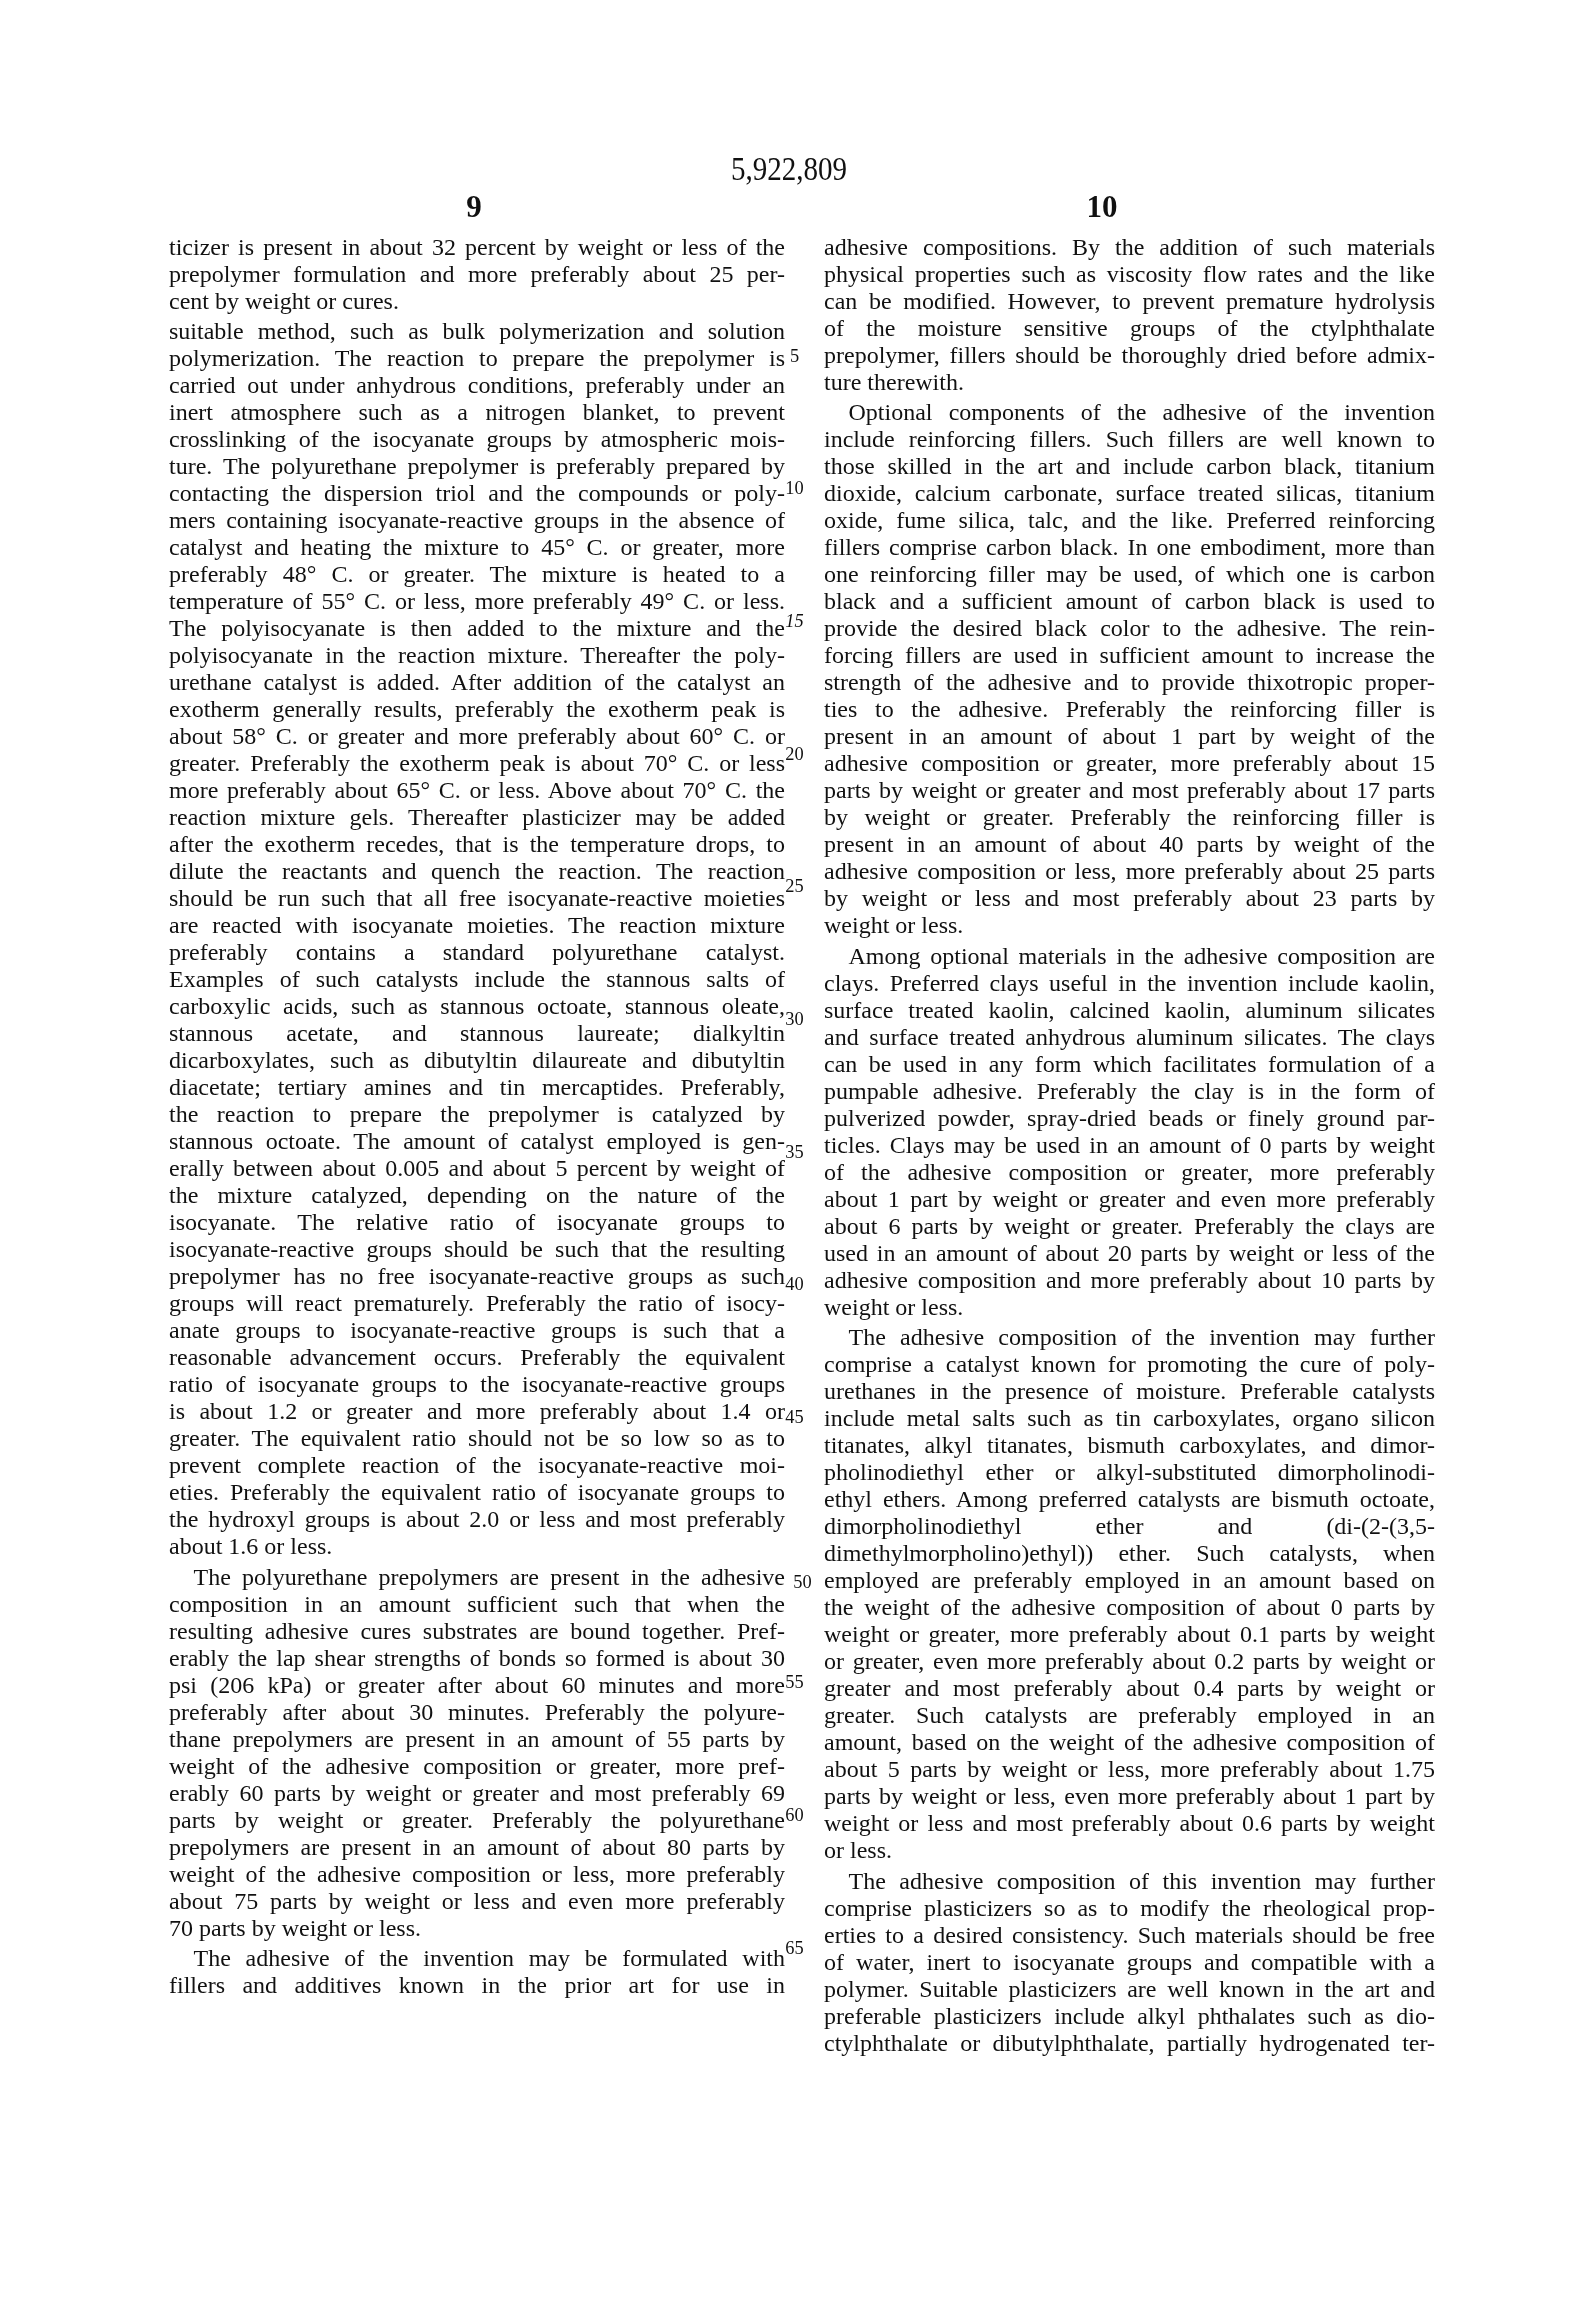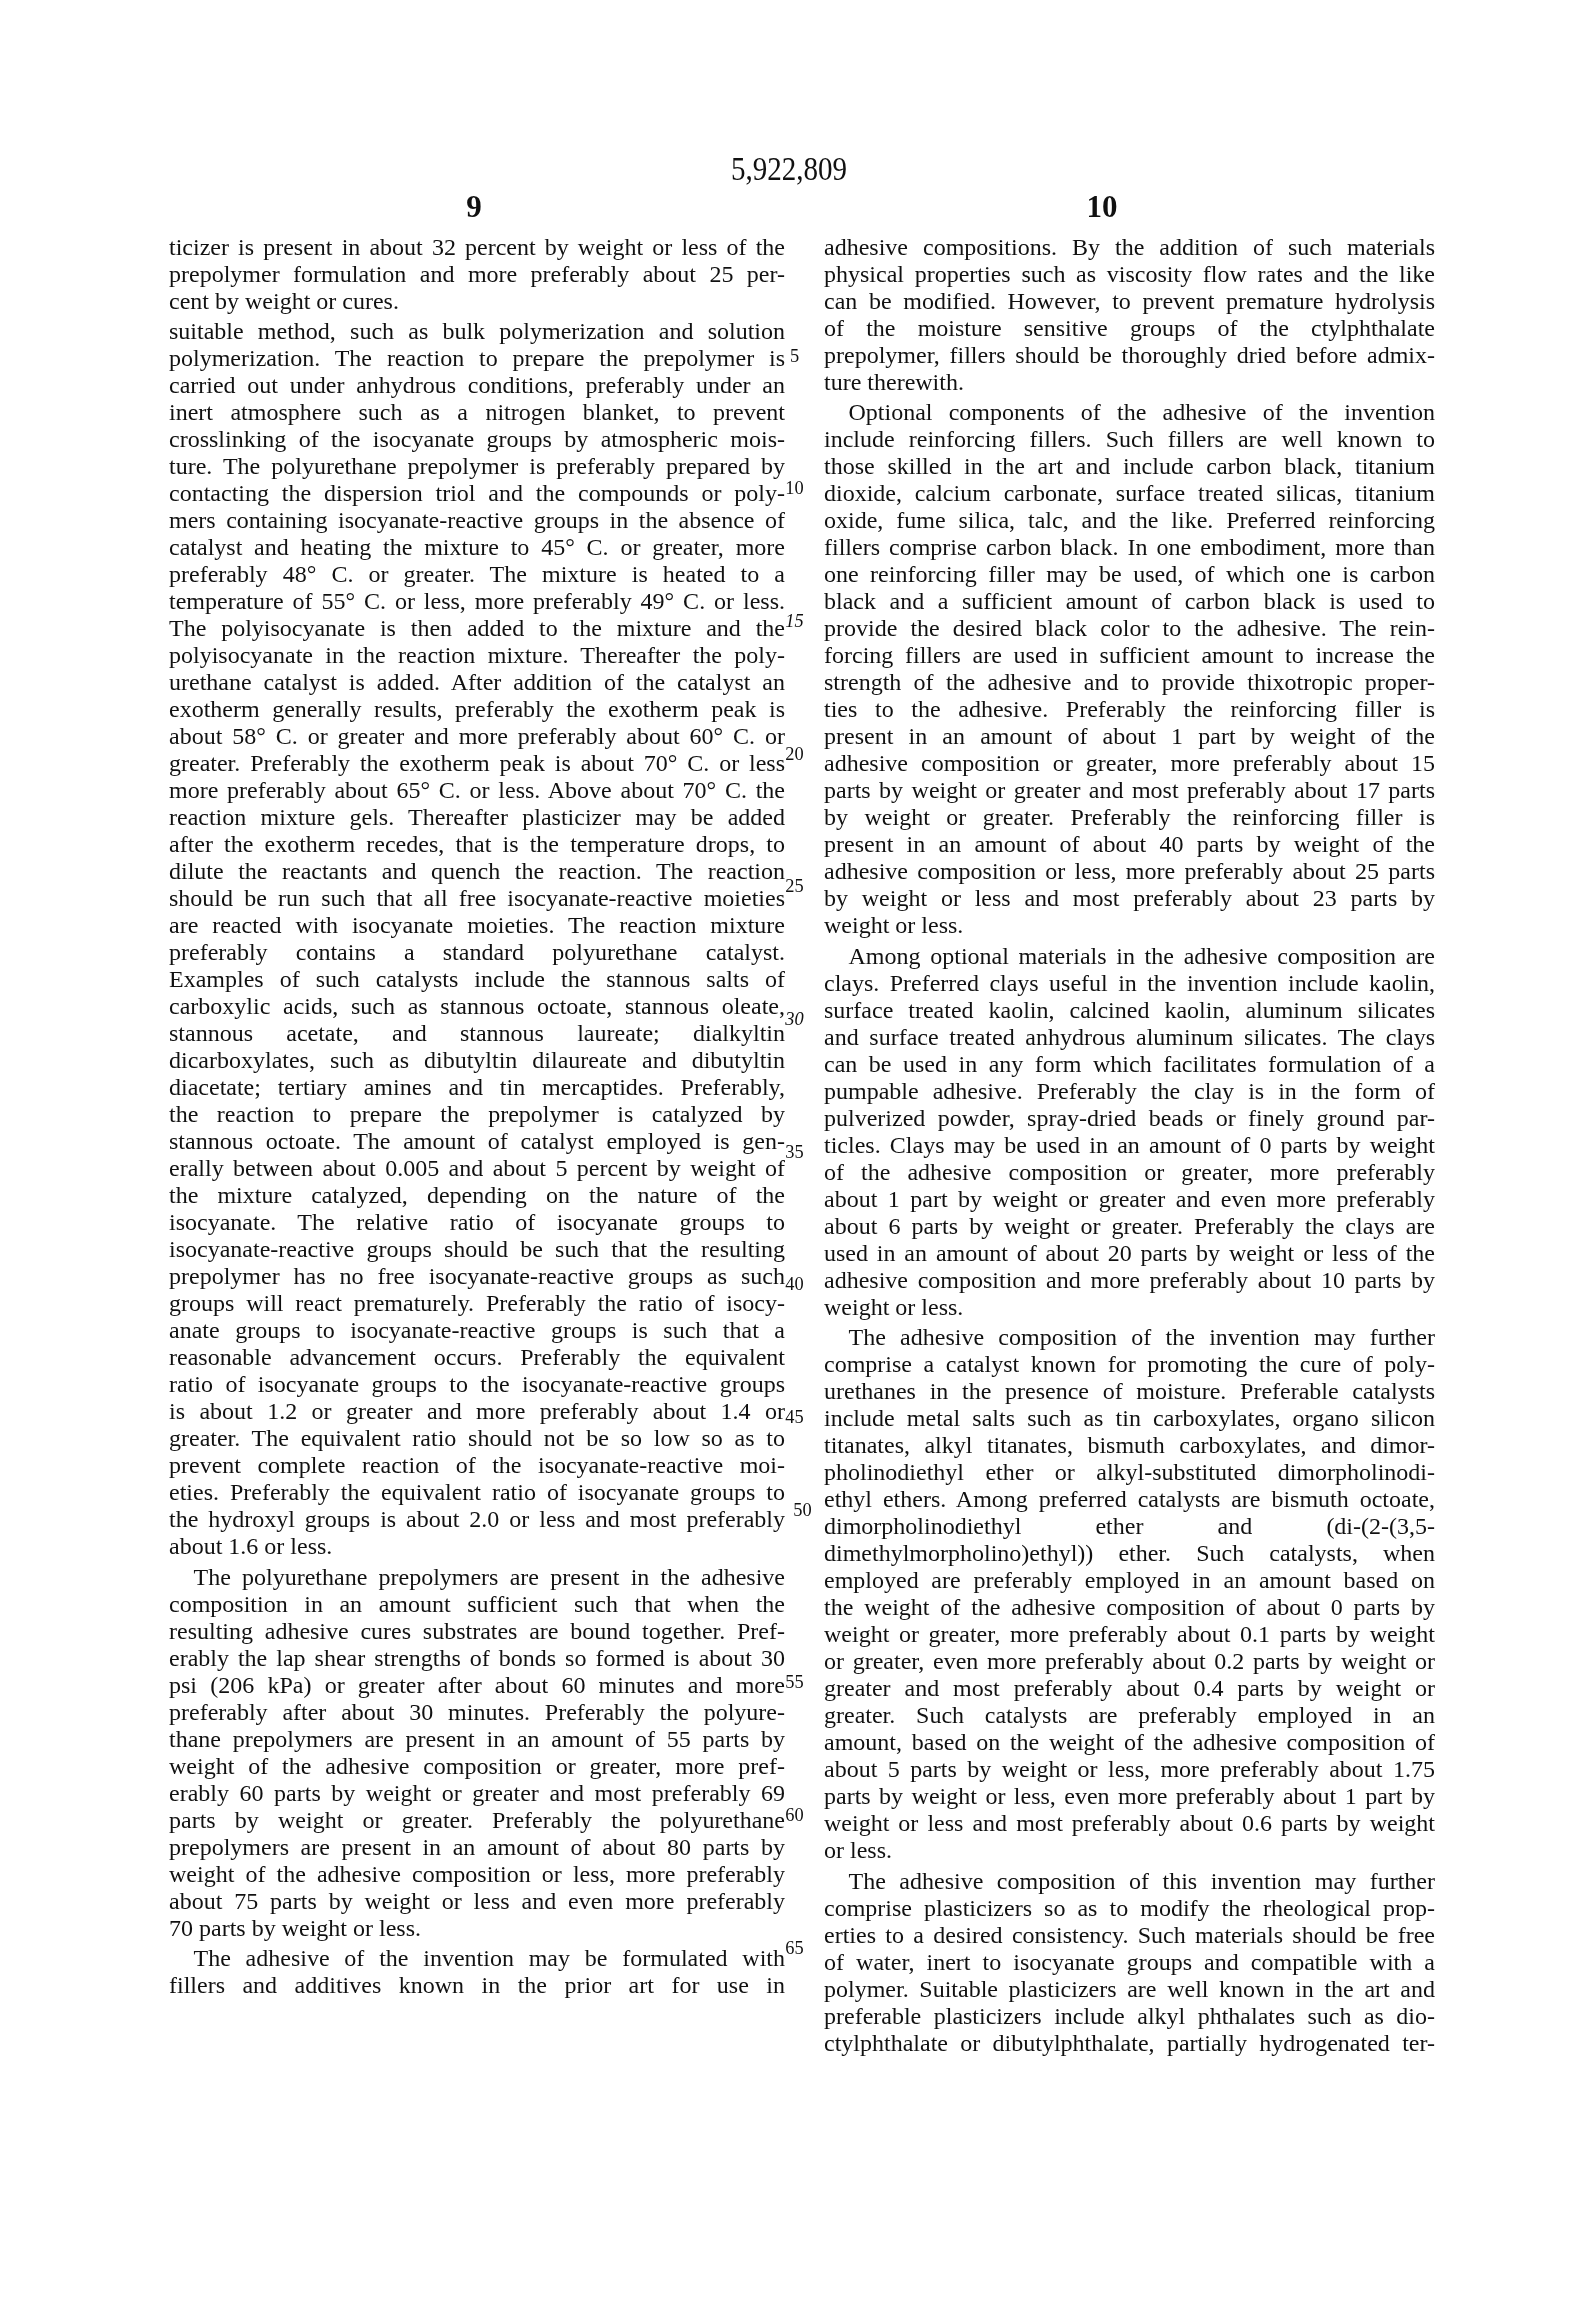--- a/index.html
+++ b/index.html
@@ -101,25 +101,25 @@
       <span class="line indent">The adhesive of the invention may be formulated with</span>
       <span class="line">fillers and additives known in the prior art for use in</span>
     </div>
   </div>
 <div id="gutter">
     <div class="line-num" style="top: 346px;">5</div>
     <div class="line-num" style="top: 478px;">10</div>
     <div class="line-num" style="top: 611px; font-style: italic;">15</div>
     <div class="line-num" style="top: 744px;">20</div>
     <div class="line-num" style="top: 876px;">25</div>
-    <div class="line-num" style="top: 1009px; font-style: italic;">30</div>
+    <div class="line-num" style="top: 1009px;">30</div>
     <div class="line-num" style="top: 1142px;">35</div>
     <div class="line-num" style="top: 1274px;">40</div>
     <div class="line-num" style="top: 1407px;">45</div>
-    <div class="line-num" style="top: 1500px; padding-left: 8px;">50</div>
+    <div class="line-num" style="top: 1572px; padding-left: 8px;">50</div>
     <div class="line-num" style="top: 1672px;">55</div>
     <div class="line-num" style="top: 1805px;">60</div>
     <div class="line-num" style="top: 1938px;">65</div>
   </div>
 <div class="col right" id="col-right">
     <div>
       <span class="line">adhesive compositions. By the addition of such materials</span>
       <span class="line">physical properties such as viscosity flow rates and the like</span>
       <span class="line">can be modified. However, to prevent premature hydrolysis</span>
       <span class="line">of the moisture sensitive groups of the ctylphthalate</span>

